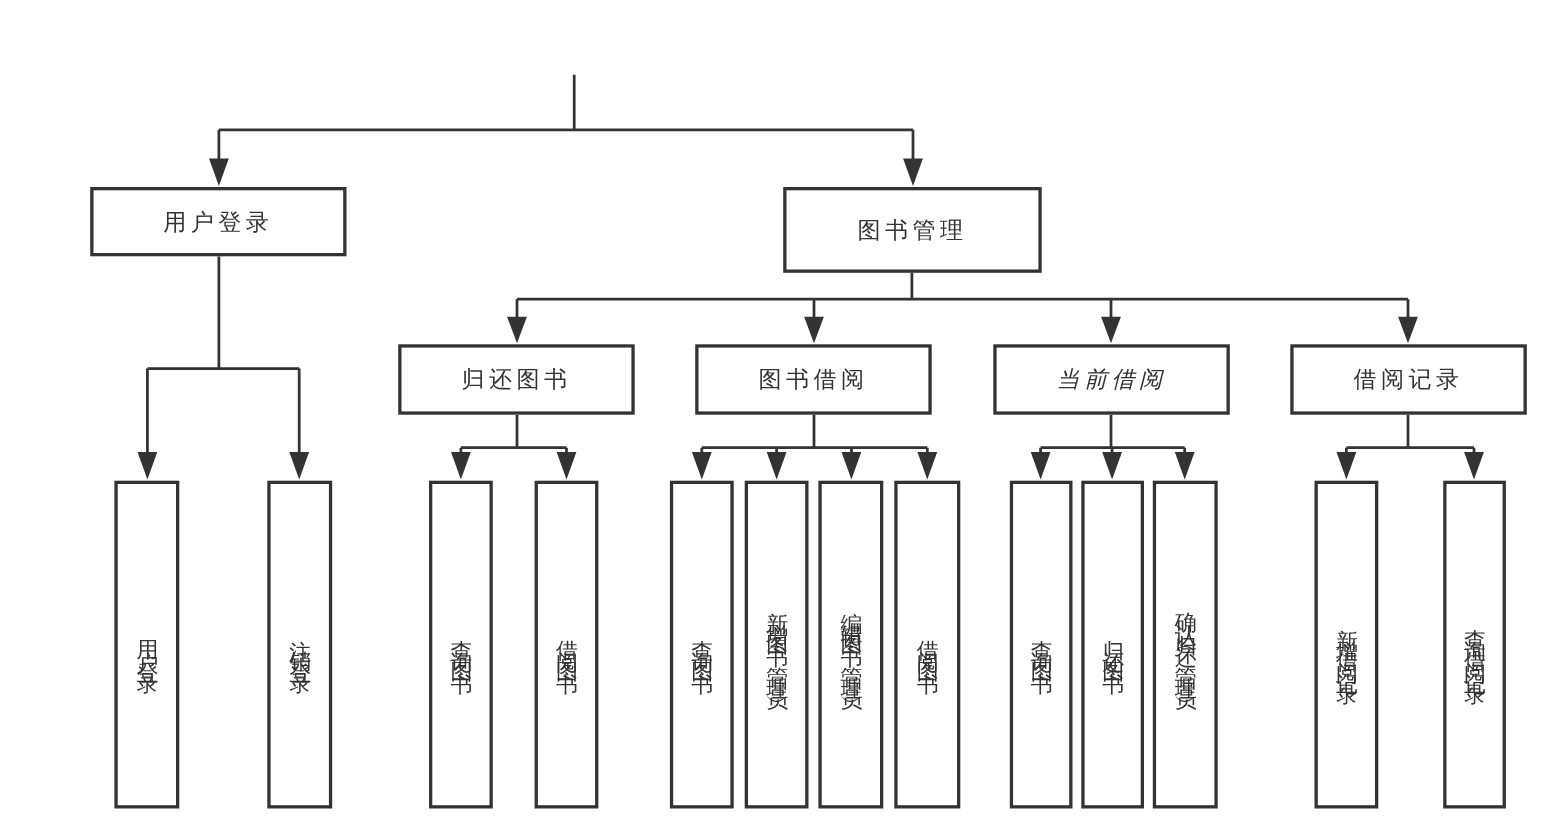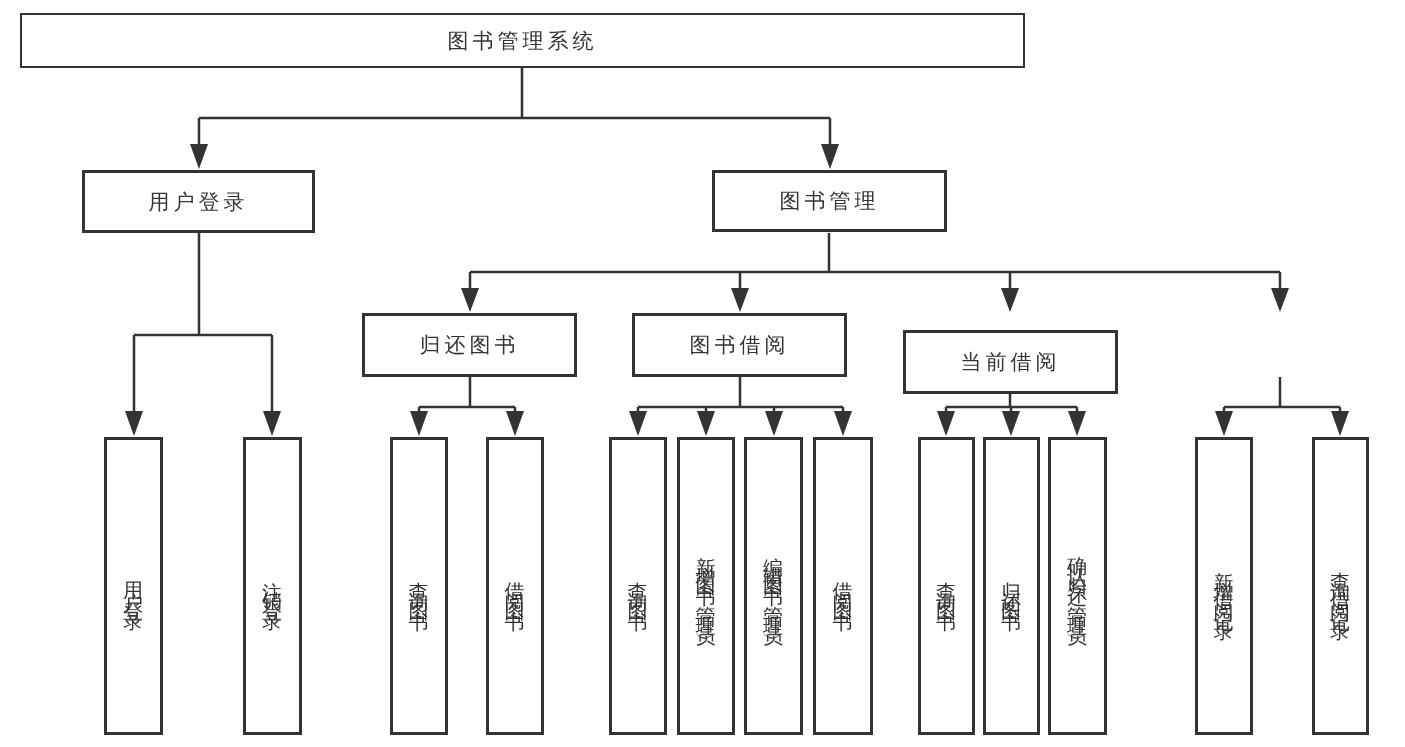--- a/index.html
+++ b/index.html
@@ -84,28 +84,28 @@
     <path d="M740,377 L740,407 M638,407 L843,407 M638,407 L638,413 M706,407 L706,413 M774,407 L774,413 M843,407 L843,413" stroke="#333333" stroke-width="2.5" fill="none"></path>
     <path d="M629,411 L647,411 L638,436 Z M697,411 L715,411 L706,436 Z M765,411 L783,411 L774,436 Z M834,411 L852,411 L843,436 Z" fill="#333333"></path>
 
     <path d="M1010,377 L1010,407 M946,407 L1077,407 M946,407 L946,413 M1011,407 L1011,413 M1077,407 L1077,413" stroke="#333333" stroke-width="2.5" fill="none"></path>
     <path d="M937,411 L955,411 L946,436 Z M1002,411 L1020,411 L1011,436 Z M1068,411 L1086,411 L1077,436 Z" fill="#333333"></path>
 
     <path d="M1280,377 L1280,407 M1224,407 L1340,407 M1224,407 L1224,413 M1340,407 L1340,413" stroke="#333333" stroke-width="2.5" fill="none"></path>
     <path d="M1215,411 L1233,411 L1224,436 Z M1331,411 L1349,411 L1340,436 Z" fill="#333333"></path>
   </svg>
 
-  <div class="node root" style="left:20px; top:13px; width:1005px; height:55px;">图书管理系统</div>
 
   <div class="node" style="left:82px; top:170px; width:233px; height:63px;">用户登录</div>
-  <div class="node" style="left:712px; top:170px; width:235px; height:62px;">图书管理</div>
+  <div class="node" style="left:712px; top:170px; width:235px; height:78px;">图书管理</div>
 
   <div class="node" style="left:362px; top:313px; width:215px; height:64px;">归还图书</div>
   <div class="node" style="left:632px; top:313px; width:215px; height:64px;">图书借阅</div>
-  <div class="node" style="left:903px; top:330px; width:215px; height:64px;">当前借阅</div>
+  <div class="node" style="left:903px; top:313px; width:215px; height:64px;font-style:italic;">当前借阅</div>
+  <div class="node" style="left:1173px; top:313px; width:215px; height:64px;">借阅记录</div>
 
   <div class="leaf" style="left:104px; width:59px;">用户登录</div>
   <div class="leaf" style="left:243px; width:59px;">注销登录</div>
 
   <div class="leaf" style="left:390px; width:58px;">查询图书</div>
   <div class="leaf" style="left:486px; width:58px;">借阅图书</div>
 
   <div class="leaf" style="left:609px; width:58px;">查询图书</div>
   <div class="leaf" style="left:677px; width:58px;">新增图书（管理员）</div>
   <div class="leaf" style="left:744px; width:59px;">编辑图书（管理员）</div>

